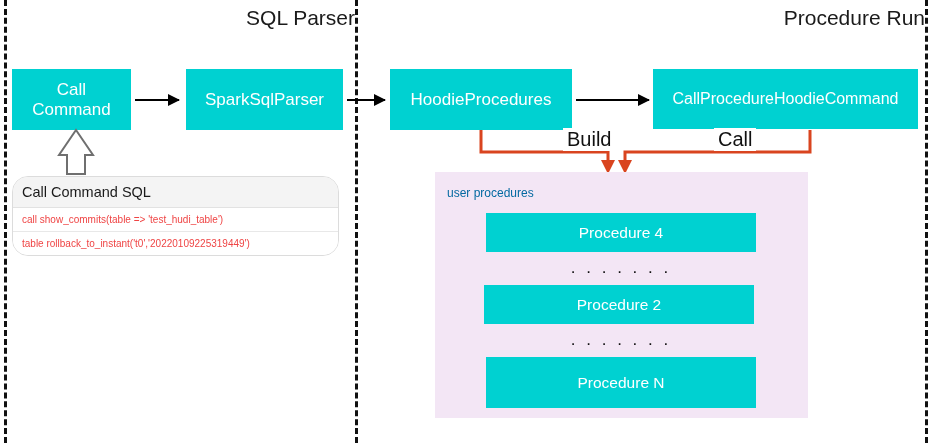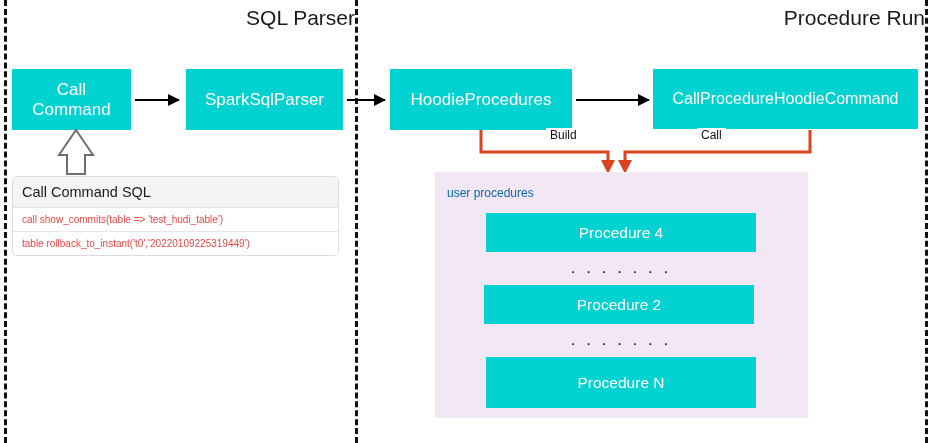--- a/index.html
+++ b/index.html
@@ -57,21 +57,21 @@
     width: 0;
     height: 0;
     border-top: 6px solid transparent;
     border-bottom: 6px solid transparent;
     border-left: 12px solid #000000;
   }
   .sql-panel {
     position: absolute;
     background: #ffffff;
     border: 1px solid #dcdcdc;
-    border-radius: 5px;
+    border-radius: 16px;
     box-sizing: border-box;
     overflow: hidden;
   }
   .sql-header {
     background: #f4f4f4;
     border-bottom: 1px solid #e2e2e2;
     font-size: 14.5px;
     color: #1a1a1a;
     padding: 7px 9px;
     box-sizing: border-box;
@@ -108,24 +108,25 @@
   .dots {
     position: absolute;
     font-size: 17px;
     letter-spacing: 3px;
     color: #111111;
     text-align: center;
     font-family: "Liberation Sans", sans-serif;
   }
   .conn-label {
     position: absolute;
-    font-size: 12px;
+    font-size: 20px;
     color: #111111;
     background: #ffffff;
     padding: 0 4px;
+    margin-left: 17px;
   }
   svg.overlay {
     position: absolute;
     left: 0;
     top: 0;
     width: 932px;
     height: 443px;
     pointer-events: none;
   }
 </style>

